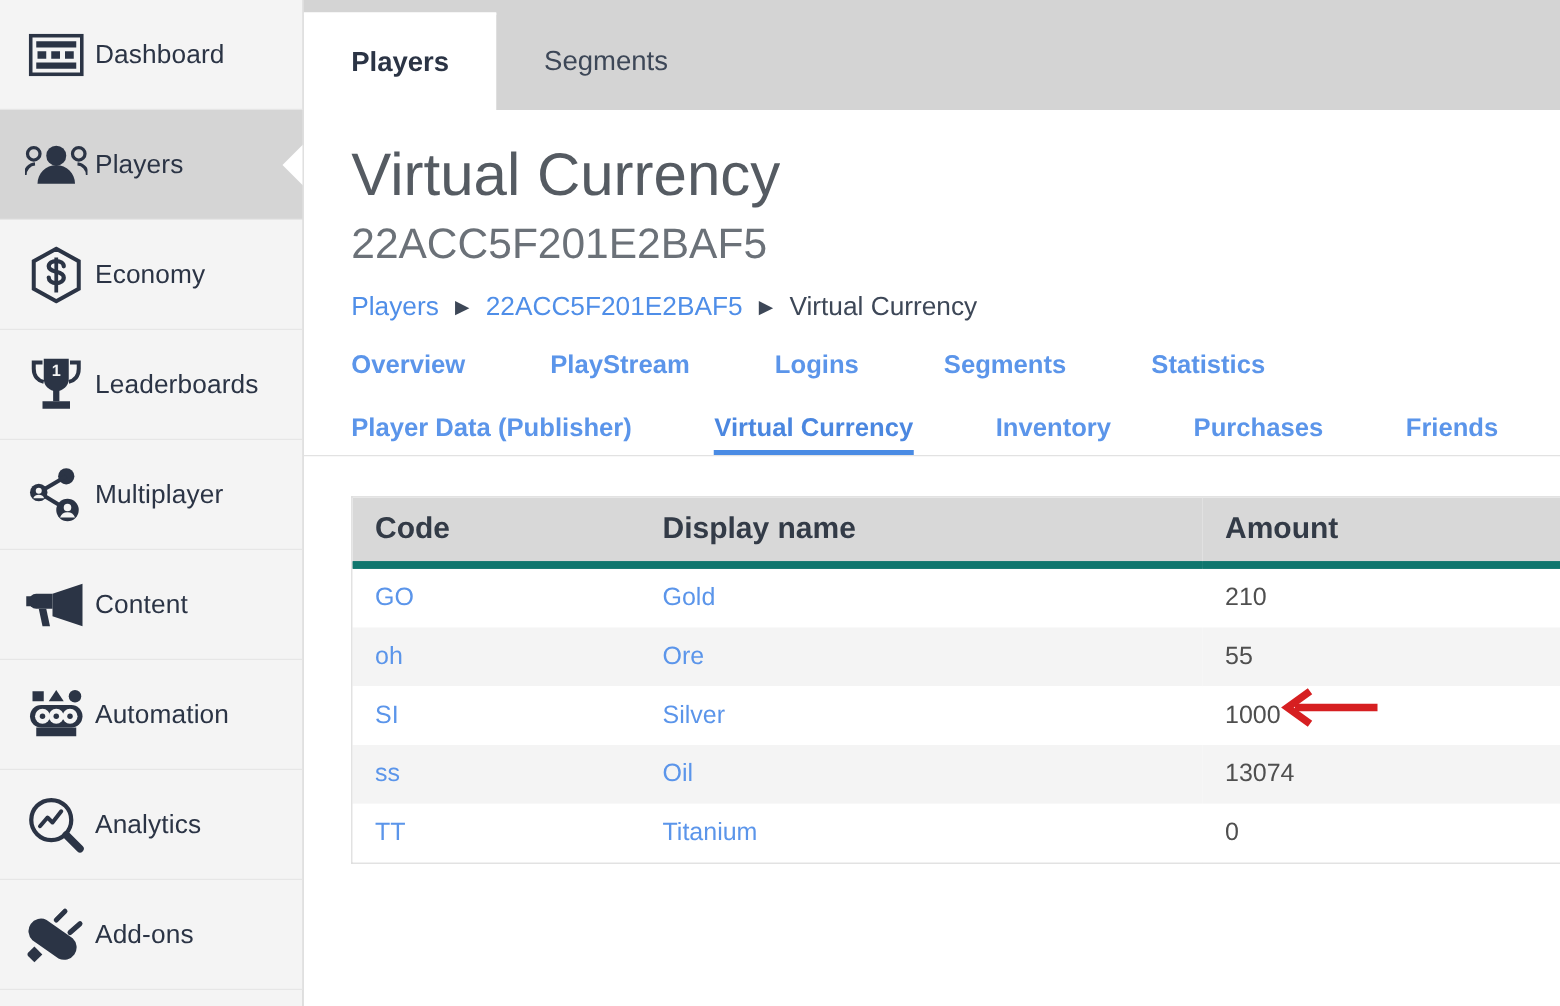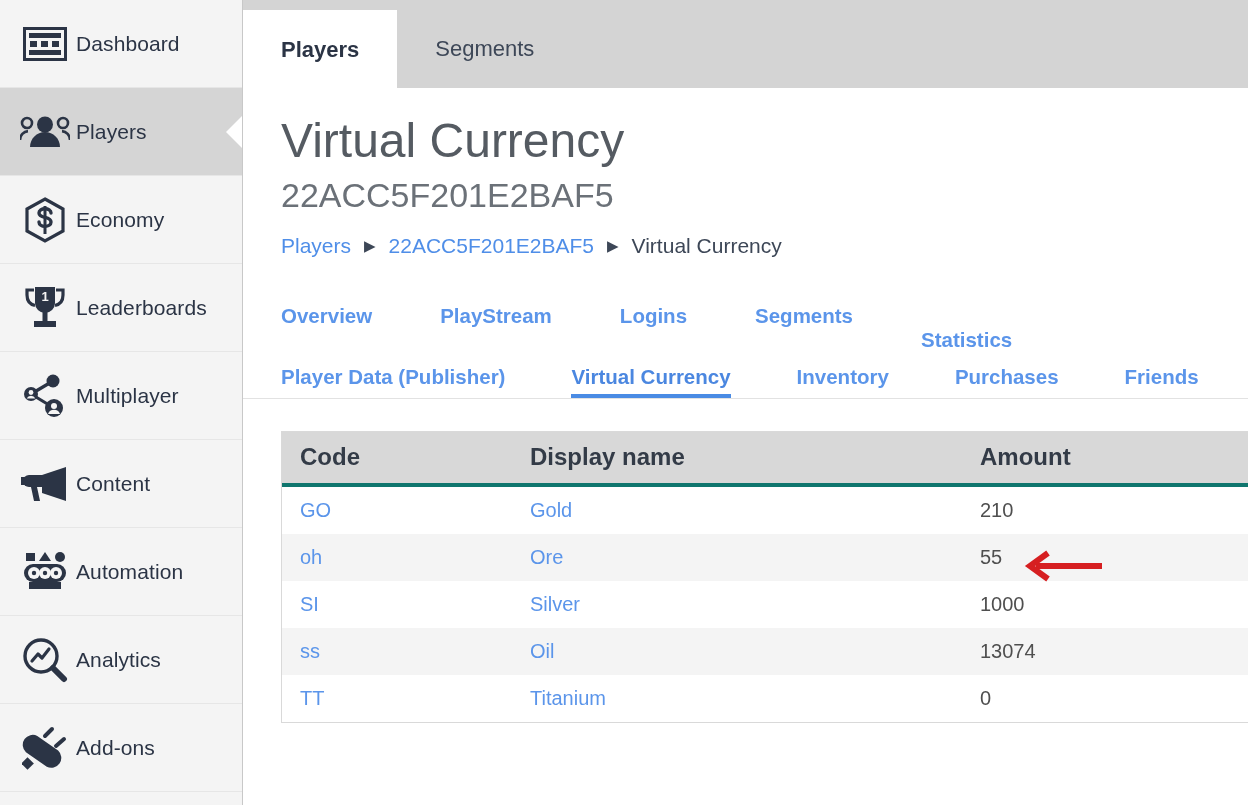--- a/index.html
+++ b/index.html
@@ -161,23 +161,23 @@
   }
   .subnav .subnav-link.active { color: #4b87e0; }
   .subnav .subnav-link.active::after {
     content: "";
     position: absolute;
     left: 0; right: 0; bottom: 0;
     height: 4px;
     background: #4a8be4;
   }
   #subnav-row1 { margin-top: 22px; gap: 0; }
-  #subnav-row2 { margin-top: 4px; gap: 0; }
+  #subnav-row2 { margin-top: 18px; gap: 0; }
   #subnav-row1 .subnav-link { margin-right: 68px; }
-  #subnav-row1 .subnav-link:last-child { margin-right: 0; margin-top: 48px; }
+  #subnav-row1 .subnav-link:last-child { margin-right: 0; }
   #subnav-row2 .subnav-link { margin-right: 66px; }
   #subnav-row2 .subnav-link:last-child { margin-right: 0; }
 
   #subnav-divider {
     height: 1px;
     background: #e2e2e2;
     margin-left: -38px;
     margin-top: 0px;
   }
 
@@ -196,21 +196,21 @@
     border-collapse: collapse;
     table-layout: fixed;
   }
   table#vc-table th {
     background: #d8d8d8;
     text-align: left;
     font-size: 24px;
     font-weight: bold;
     color: #333b47;
     padding: 11px 0 12px 18px;
-    border-bottom: 4px solid #0f766e;
+    border-bottom: 6px solid #0f766e;
   }
   table#vc-table td {
     font-size: 20px;
     padding: 12px 0 12px 18px;
     color: #4f4f4f;
     border: none;
   }
   table#vc-table td.link-cell { color: #5b95ea; cursor: pointer; }
   table#vc-table tr.odd td { background: #ffffff; }
   table#vc-table tr.even td { background: #f4f4f4; }

